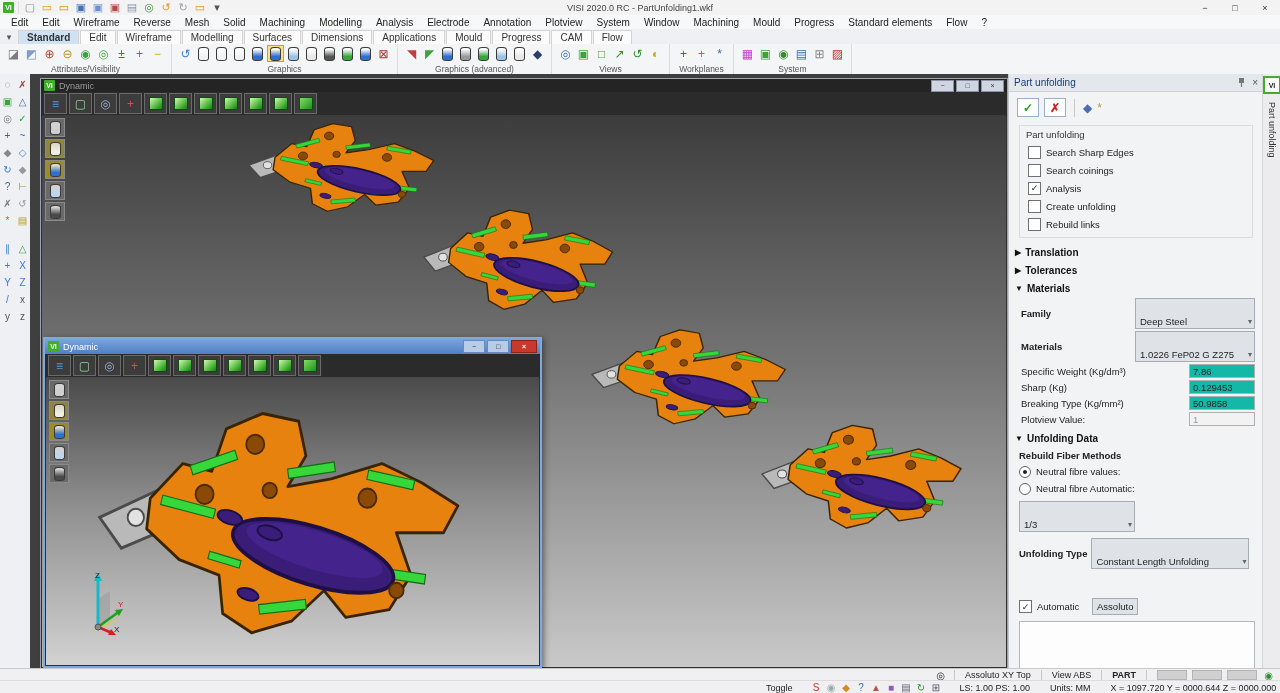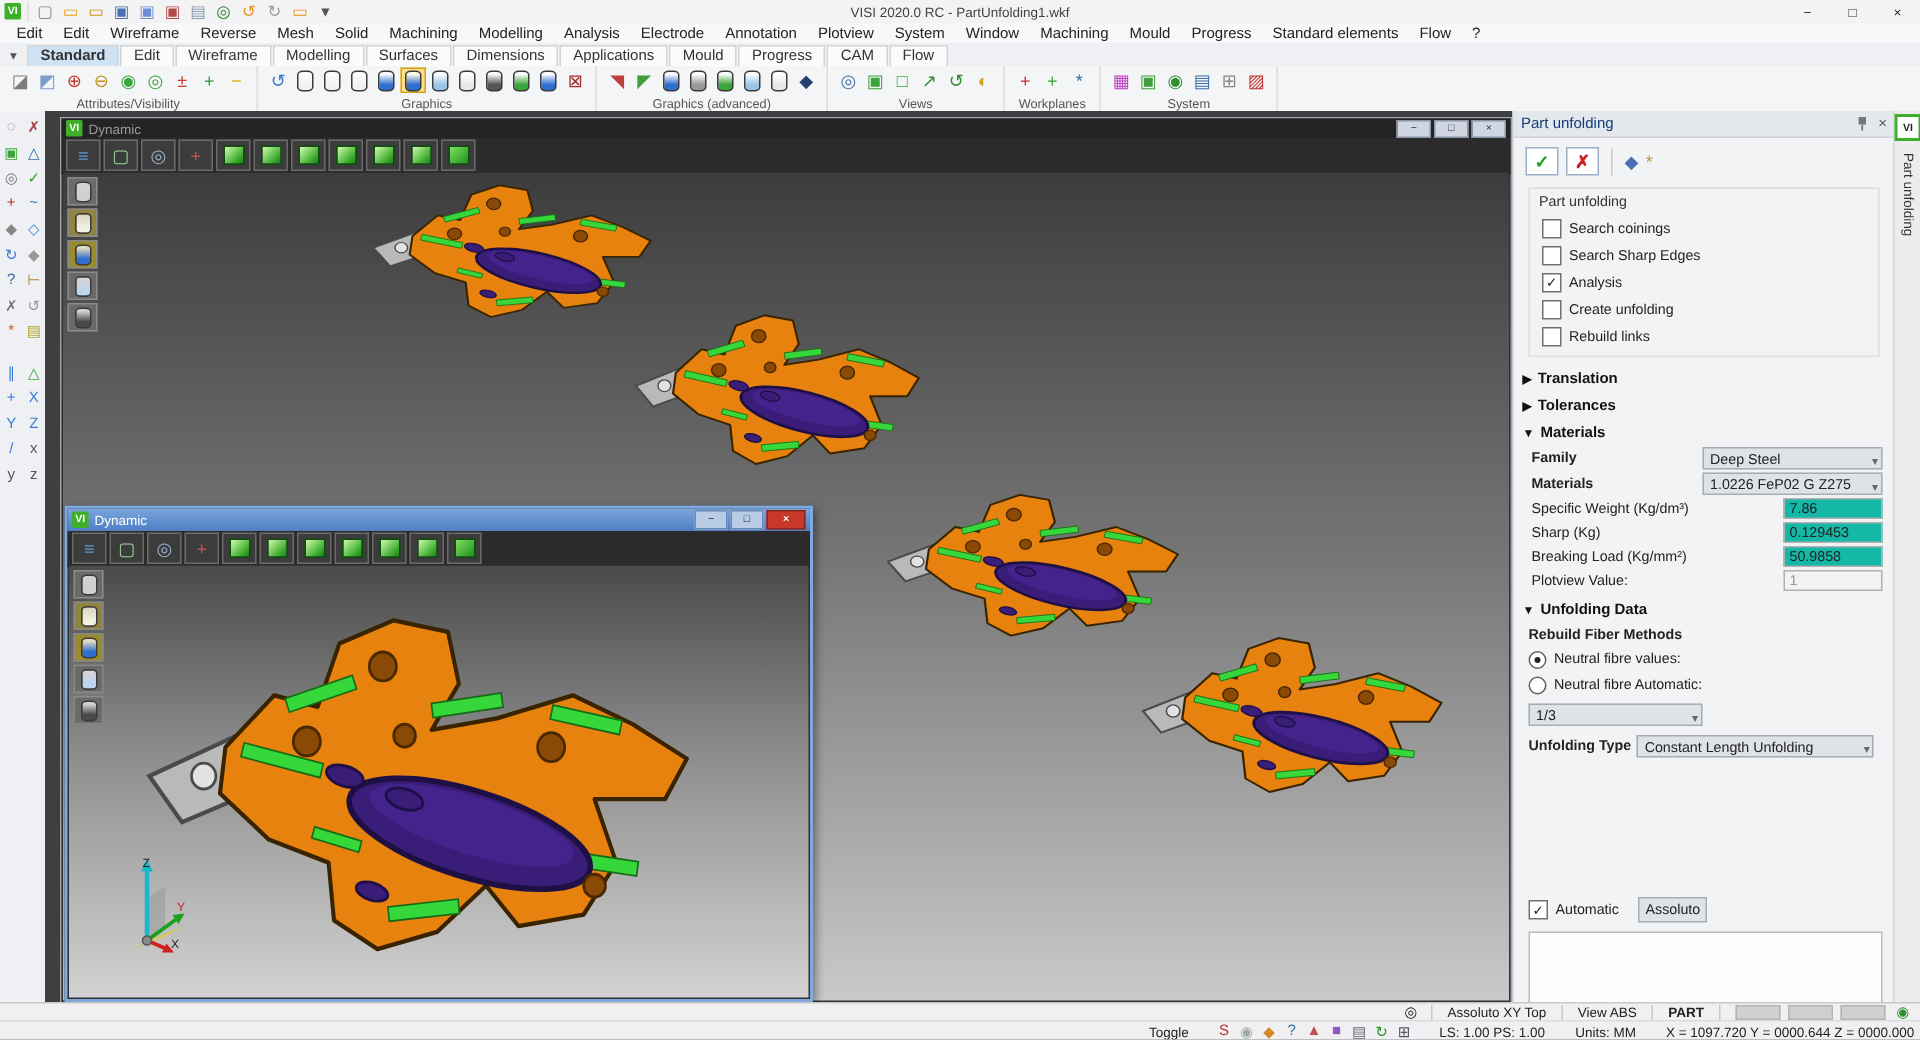--- a/index.html
+++ b/index.html
@@ -71,21 +71,21 @@
   .rp-tool{font-size:12px}
   .groupbox{margin:2px 10px 4px 10px;border:1px solid #dcdcdc;padding:2px 4px 4px 4px}
   .gb-label{font-size:9.5px;color:#333;padding:1px 0 3px 2px}
   .cbrow{display:flex;align-items:center;gap:5px;padding:2.5px 0 2.5px 4px}
   .cbox{width:11px;height:11px;background:#fff;border:1px solid #707070;display:flex;align-items:center;justify-content:center;font-size:9px;color:#222}
   .sect{display:flex;align-items:center;gap:4px;font-weight:bold;font-size:10px;padding:5px 0 2px 6px;color:#111}
   .sect .arrow{font-size:8px}
   .frow{display:flex;align-items:center;margin:2px 8px}
   .flabel{flex:1;padding-left:4px}
   .flabel.bold{font-weight:bold}
-  .fselect{width:112px;height:13px;background:#dfe3e8;border:1px solid #a8adb5;display:flex;align-items:flex-end;padding:0 2px 0 4px}
+  .fselect{width:112px;height:13px;background:#dfe3e8;border:1px solid #a8adb5;display:flex;align-items:center;padding:16px 2px 0 4px}
   .fselect .val{flex:1;white-space:nowrap;overflow:hidden}
   .fselect .dd{color:#666;font-size:8px}
   .finput{width:58px;height:12px;background:#14b8a6;border:1px solid #b0b0b0;padding:0 3px;display:flex;align-items:center}
   .finput.disabled{background:#f2f2f2;color:#999}
   .subhead{font-weight:bold;padding:4px 0 2px 10px}
   .radiorow{display:flex;align-items:center;gap:5px;padding:2.5px 0 2.5px 10px}
   .radio{width:10px;height:10px;border:1px solid #606060;border-radius:50%;background:#fff;display:flex;align-items:center;justify-content:center}
   .radio .dot{width:4px;height:4px;border-radius:50%;background:#222}
   .wideselect{margin:4px 0 0 10px;width:108px}
   .utyperow{display:flex;align-items:center;margin:6px 0 0 10px;gap:4px}
@@ -511,25 +511,25 @@
       <span class="rp-sep"></span>
       <span class="rp-tool" style="color: rgb(74, 111, 181);">◆</span>
       <span class="rp-tool" style="color: rgb(176, 154, 80);">*</span>
     </div>
 
   <div class="groupbox">
     <div class="gb-label">Part unfolding</div>
     <div>
         <div class="cbrow">
           <span class="cbox"></span>
-          <span>Search coinings</span>
+          <span>Search Sharp Edges</span>
         </div>
         <div class="cbrow">
           <span class="cbox"></span>
-          <span>Search Sharp Edges</span>
+          <span>Search coinings</span>
         </div>
         <div class="cbrow">
           <span class="cbox">✓</span>
           <span>Analysis</span>
         </div>
         <div class="cbrow">
           <span class="cbox"></span>
           <span>Create unfolding</span>
         </div>
         <div class="cbrow">
@@ -569,21 +569,21 @@
       </div>
       <div class="frow">
         <span class="flabel">Specific Weight (Kg/dm³)</span>
         <div class="finput">7.86</div>
       </div>
       <div class="frow">
         <span class="flabel">Sharp (Kg)</span>
         <div class="finput">0.129453</div>
       </div>
       <div class="frow">
-        <span class="flabel">Breaking Load (Kg/mm²)</span>
+        <span class="flabel">Breaking Type (Kg/mm²)</span>
         <div class="finput">50.9858</div>
       </div>
       <div class="frow">
         <span class="flabel">Plotview Value:</span>
         <div class="finput disabled">1</div>
       </div>
     </div>
 
   <div class="sect">
     <span class="arrow">▼</span>

